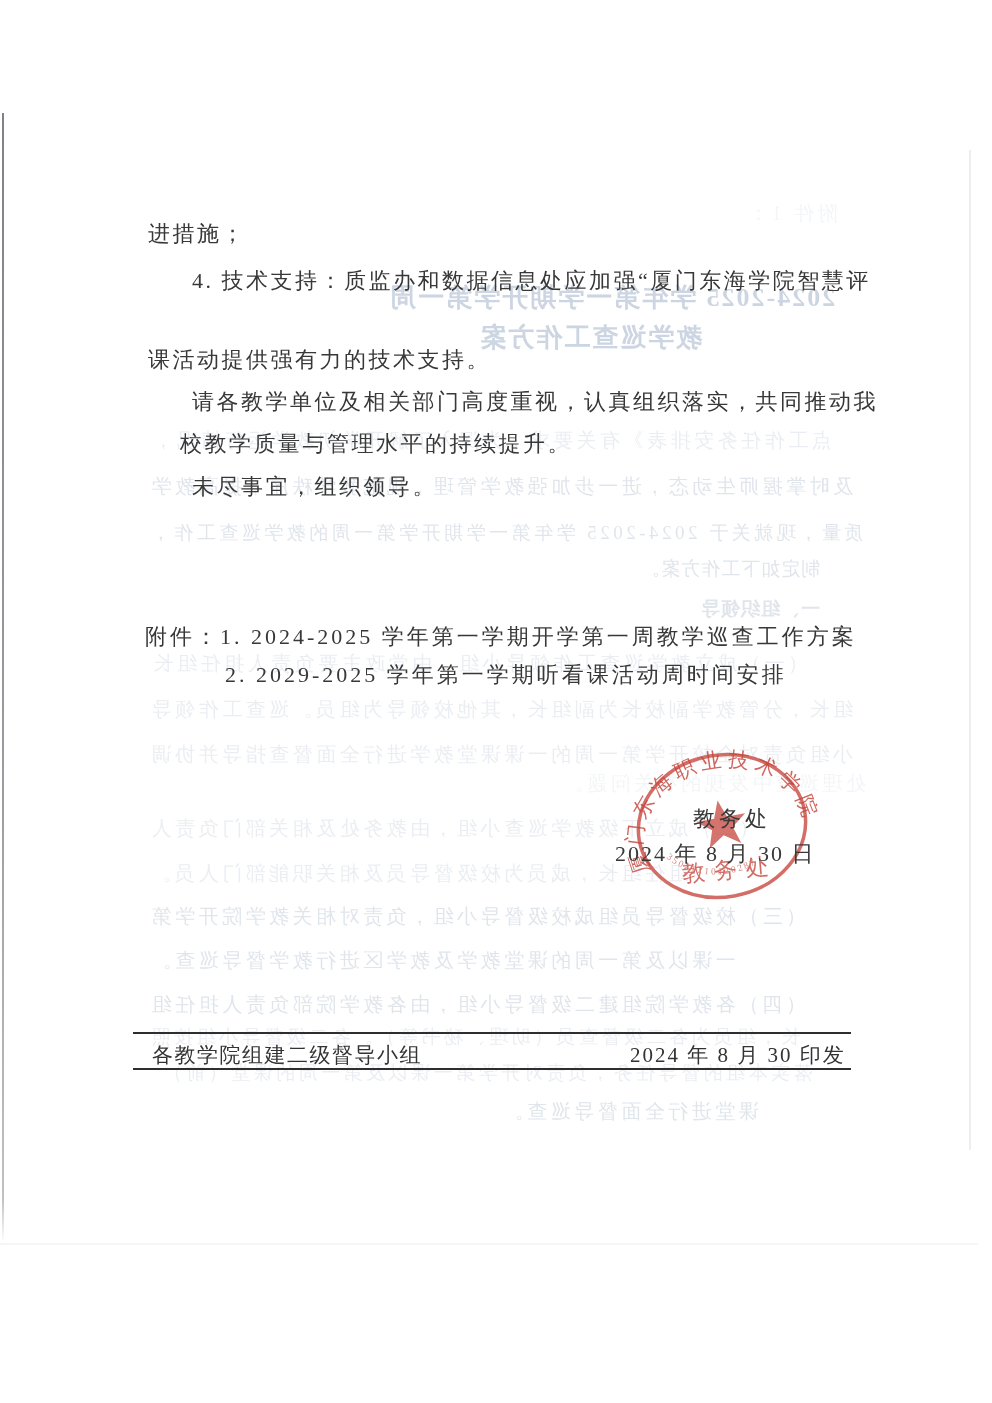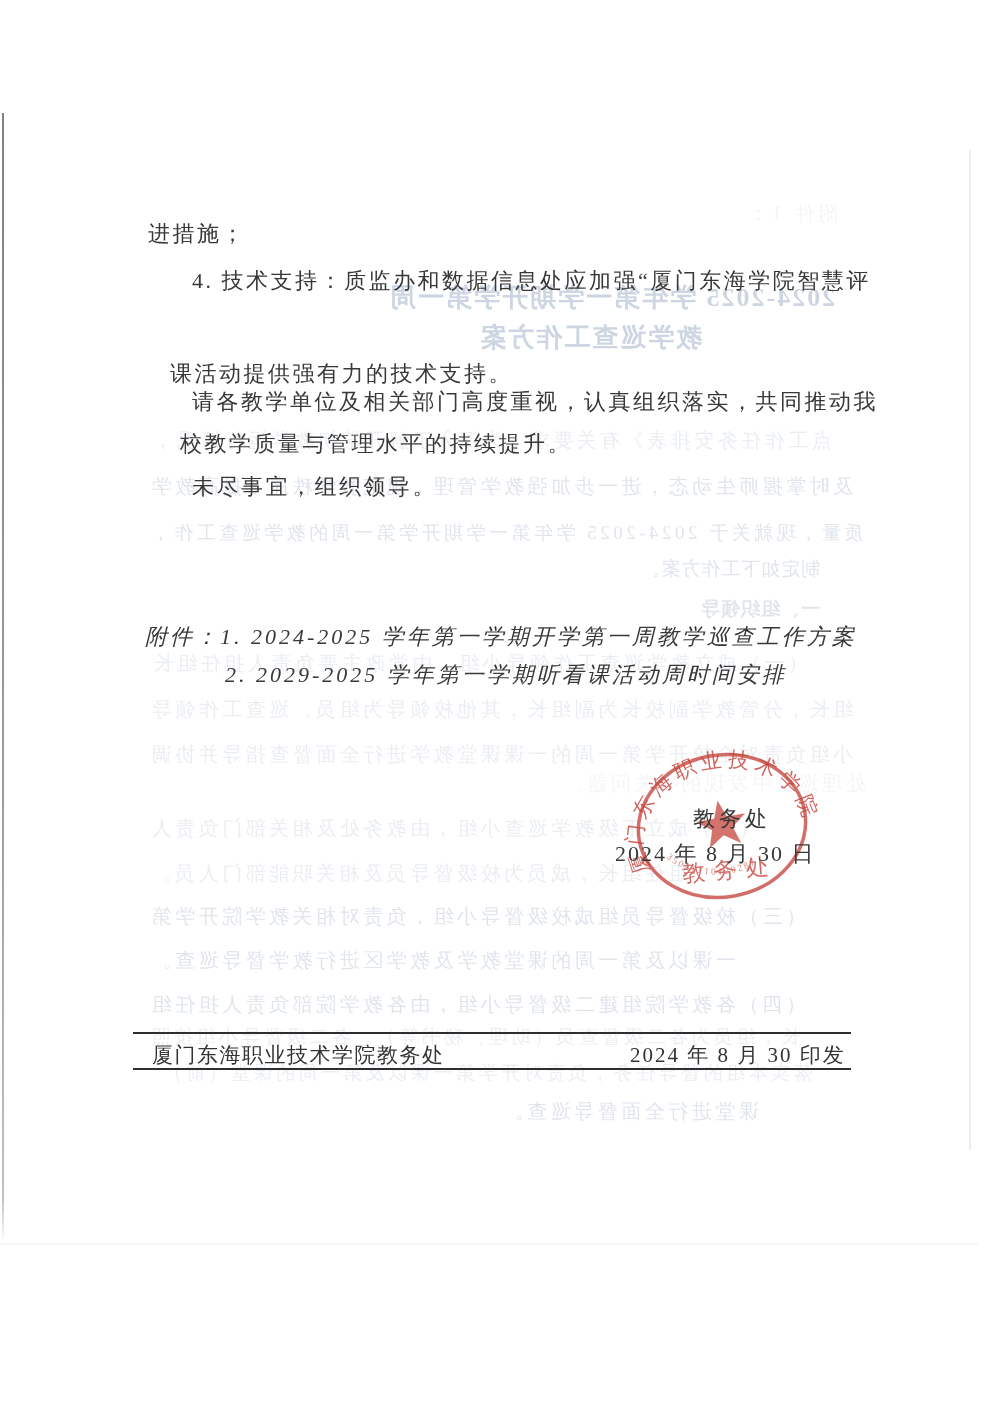--- a/index.html
+++ b/index.html
@@ -25,21 +25,21 @@
     position:absolute;left:0;top:1243px;width:978px;height:2px;
     background:rgba(0,0,0,0.035);
   }
   
   .line{
     position:absolute;
     font-size:22px;color:#383838;
     letter-spacing:2.5px;white-space:nowrap;
     line-height:30px;
   }
-  .attach{letter-spacing:3px;font-style:italic;}
+  .attach{letter-spacing:3px;}
   .sig{letter-spacing:4px;}
   
   .bleed{
     position:absolute;
     transform:scaleX(-1);
     color:#b7c3d2;white-space:nowrap;
     font-size:20px;letter-spacing:3.5px;
     opacity:.42;
   }
   .bleed.title{font-weight:bold;font-size:26px;letter-spacing:2px;color:#adbcd0;opacity:.62;}
@@ -100,29 +100,29 @@
       <text x="106" y="138" font-size="23" fill="#c5453c" opacity="0.78" letter-spacing="9" text-anchor="middle" transform="rotate(5 106 132)">教务处</text>
       <path id="sealBot" d="M 40 100 A 74 62 0 0 0 172 100" fill="none"></path>
       <text font-size="9.5" fill="#d0736c" opacity="0.85" letter-spacing="2.2">
         <textPath href="#sealBot" startOffset="6%">35021210120287</textPath>
       </text>
     </g>
   </svg>
 
   <div class="line" style="left:148px;top:219px;">进措施；</div>
   <div class="line" style="left:192px;top:266px;">4. 技术支持：质监办和数据信息处应加强“厦门东海学院智慧评</div>
-  <div class="line" style="left:148px;top:359px;margin-left:22px;">课活动提供强有力的技术支持。</div>
+  <div class="line" style="left:148px;top:345px;">课活动提供强有力的技术支持。</div>
   <div class="line" style="left:192px;top:389px;font-family:Liberation Mono, monospace;">请各教学单位及相关部门高度重视，认真组织落实，共同推动我</div>
   <div class="line" style="left:164px;top:429px;margin-left:16px;">校教学质量与管理水平的持续提升。</div>
   <div class="line" style="left:192px;top:472px;">未尽事宜，组织领导。</div>
 
   <div class="line attach" style="left:145px;top:622px;">附件：1. 2024-2025 学年第一学期开学第一周教学巡查工作方案</div>
   <div class="line attach" style="left:225px;top:660px;">2. 2029-2025 学年第一学期听看课活动周时间安排</div>
 
   <div class="line sig" style="left:693px;top:804px;">教务处</div>
   <div class="line" style="left:615px;top:839px;letter-spacing:2px;">2024 年 8 月 30 日</div>
 
   <div class="rule" style="top:1032px;"></div>
-  <div class="footer-issuer">厦门东海职业技术学院教务处</div>
+  <div class="footer-issuer">各教学院组建二级督导小组</div>
   <div class="footer-date">2024 年 8 月 30 印发</div>
   <div class="rule" style="top:1068px;"></div>
 
 </div>
 
 </body></html>

